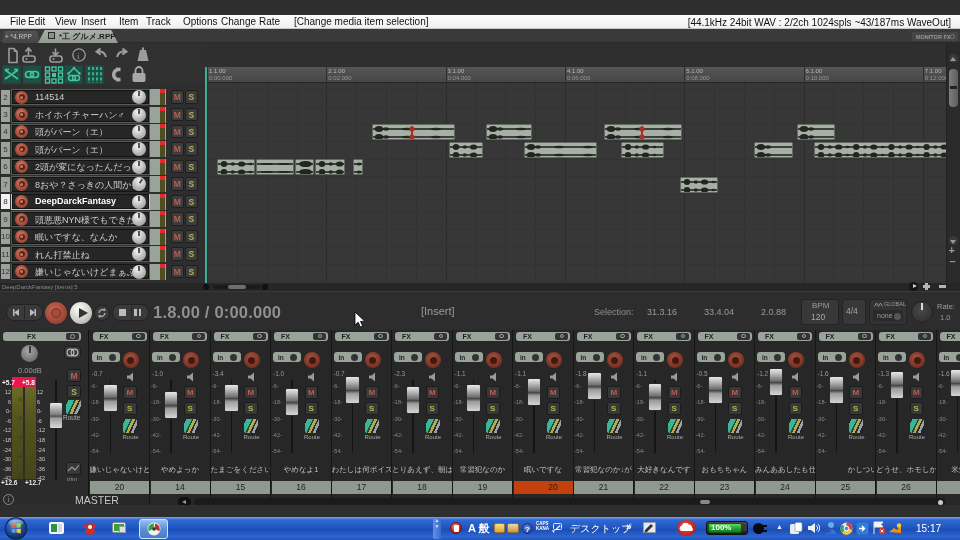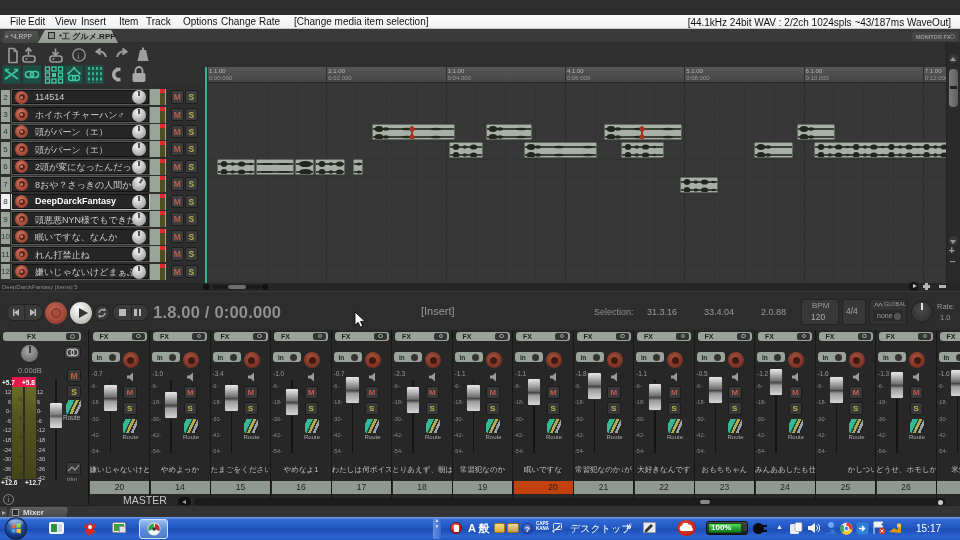--- a/index.html
+++ b/index.html
@@ -1099,33 +1099,26 @@
         <div class="a nw" style="left:1px;top:69px;font-size:5.5px;color:#8a8a8a;">-18-</div>
         <div class="a nw" style="left:1px;top:86px;font-size:5.5px;color:#8a8a8a;">-30-</div>
         <div class="a nw" style="left:1px;top:102px;font-size:5.5px;color:#8a8a8a;">-42-</div>
         <div class="a nw" style="left:1px;top:118px;font-size:5.5px;color:#8a8a8a;">-54-</div>
         <div class="a" style="left:20px;top:50px;width:1.5px;height:73px;background:#141414;"></div>
         <div class="a" style="left:13.5px;top:39px;width:14.5px;height:28px;background:linear-gradient(180deg,#e8e8e8 0%,#bdbdbd 18%,#6f6f6f 46%,#474747 52%,#9c9c9c 64%,#d5d5d5 100%);border:1px solid #2a2a2a;border-radius:2px;"></div>
         <div class="a nw" style="left:0;top:135px;width:60px;font-size:7.5px;color:#c2c2c2;text-align:center;overflow:hidden;">米炊いて</div>
         <div class="a" style="left:0.5px;top:151px;width:59px;height:13px;background:#8f998f;font-size:8.5px;color:#222;text-align:center;line-height:13px;">27</div>
       </div>
       <div class="a" style="left:3px;top:163.5px;width:11px;height:11px;border:1.2px solid #8a8a8a;border-radius:50%;color:#9a9a9a;font-size:7.5px;text-align:center;line-height:10px;font-family:'Liberation Serif';">i</div>
-      <div class="a nw" style="left:75px;top:163.5px;font-size:10.5px;color:#c8c8c8;margin-left:48px;">MASTER</div>
+      <div class="a nw" style="left:75px;top:163.5px;font-size:10.5px;color:#c8c8c8;">MASTER</div>
       <div class="a" style="left:178px;top:167px;width:13px;height:10px;background:#111;border-radius:5px;"></div>
       <div class="a" style="left:182px;top:169.5px;width:0;height:0;border-right:4px solid #999;border-top:2.5px solid transparent;border-bottom:2.5px solid transparent;"></div>
       <div class="a" style="left:194px;top:168px;width:752px;height:8px;background:#1b1b1b;border-radius:4px;"></div>
       <div class="a" style="left:700px;top:170px;width:10px;height:4px;background:#888;border-radius:2px;"></div>
       <div class="a" style="left:938px;top:169.5px;width:5px;height:5px;background:#ccc;border-radius:50%;"></div>
-    </div>
-    <div class="a" style="left:0;top:505px;width:960px;height:12px;background:#333;border-top:1px solid #222;">
-      <div class="a" style="left:0;top:1px;width:7px;height:11px;background:#444;"></div>
-      <div class="a" style="left:2px;top:4.5px;width:0;height:0;border-left:4px solid #aaa;border-top:2.5px solid transparent;border-bottom:2.5px solid transparent;"></div>
-      <div class="a" style="left:9px;top:0.5px;width:58px;height:11.5px;background:linear-gradient(180deg,#5c5c5c,#474747);border-radius:3px 3px 0 0;transform:skewX(-12deg);"></div>
-      <div class="a" style="left:12px;top:2.5px;width:7px;height:7px;background:#2a2a2a;border:1px solid #999;"></div>
-      <div class="a nw" style="left:23px;top:1.5px;font-size:8px;font-weight:bold;color:#ddd;">Mixer</div>
     </div>
     <div class="a" style="left:0;top:517px;width:960px;height:23px;
 background:linear-gradient(180deg,#7ba4e8 0%,#3068d4 12%,#2257c0 45%,#1c4eb4 55%,#2e65d2 85%,#2257bc 100%);"><svg class="a" style="left:3px;top:0px" width="26" height="23" viewBox="0 0 26 23">
 <defs>
           <radialGradient id="orbg" cx="0.42" cy="0.3" r="0.85">
 <stop offset="0" stop-color="#5a90dc"></stop>
             <stop offset="0.55" stop-color="#1c4492"></stop>
             <stop offset="1" stop-color="#0a1e44"></stop>
           </radialGradient>
 <linearGradient id="orbsh" x1="0" y1="0" x2="0" y2="1">

